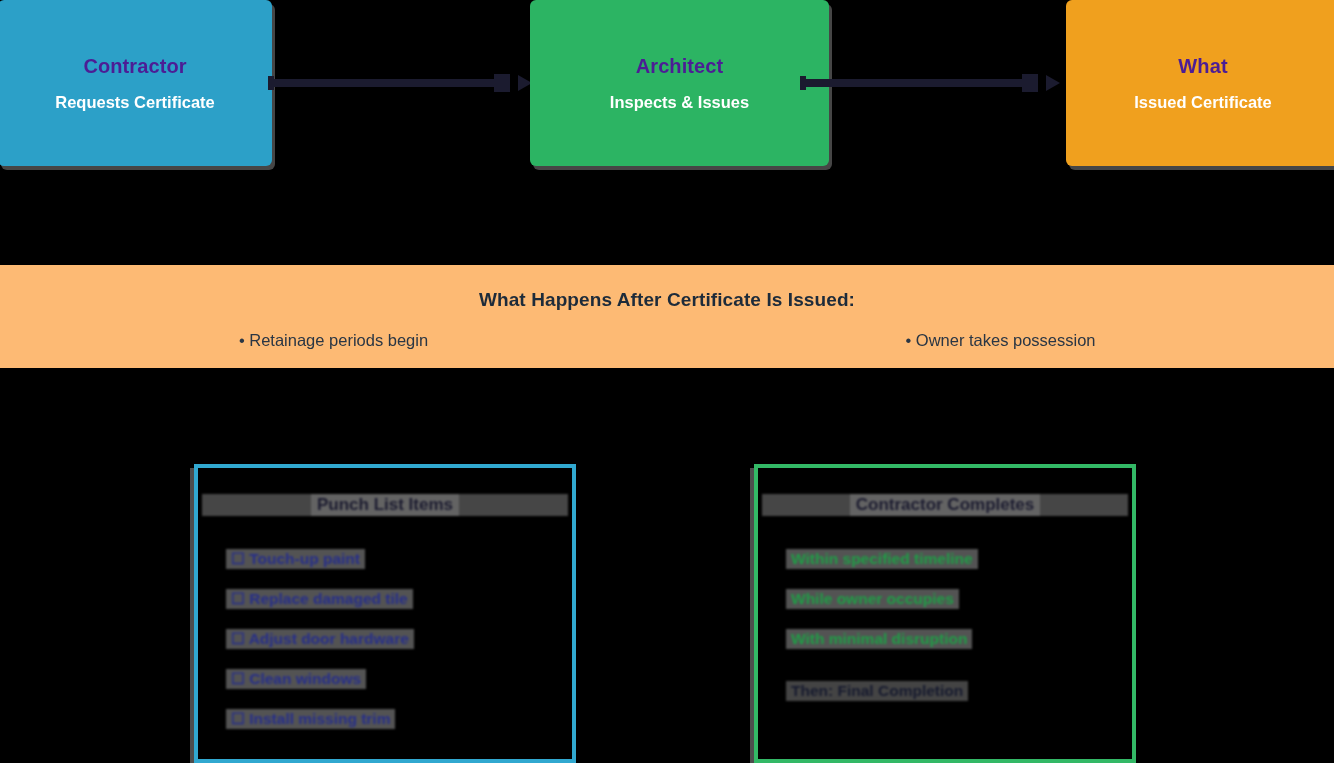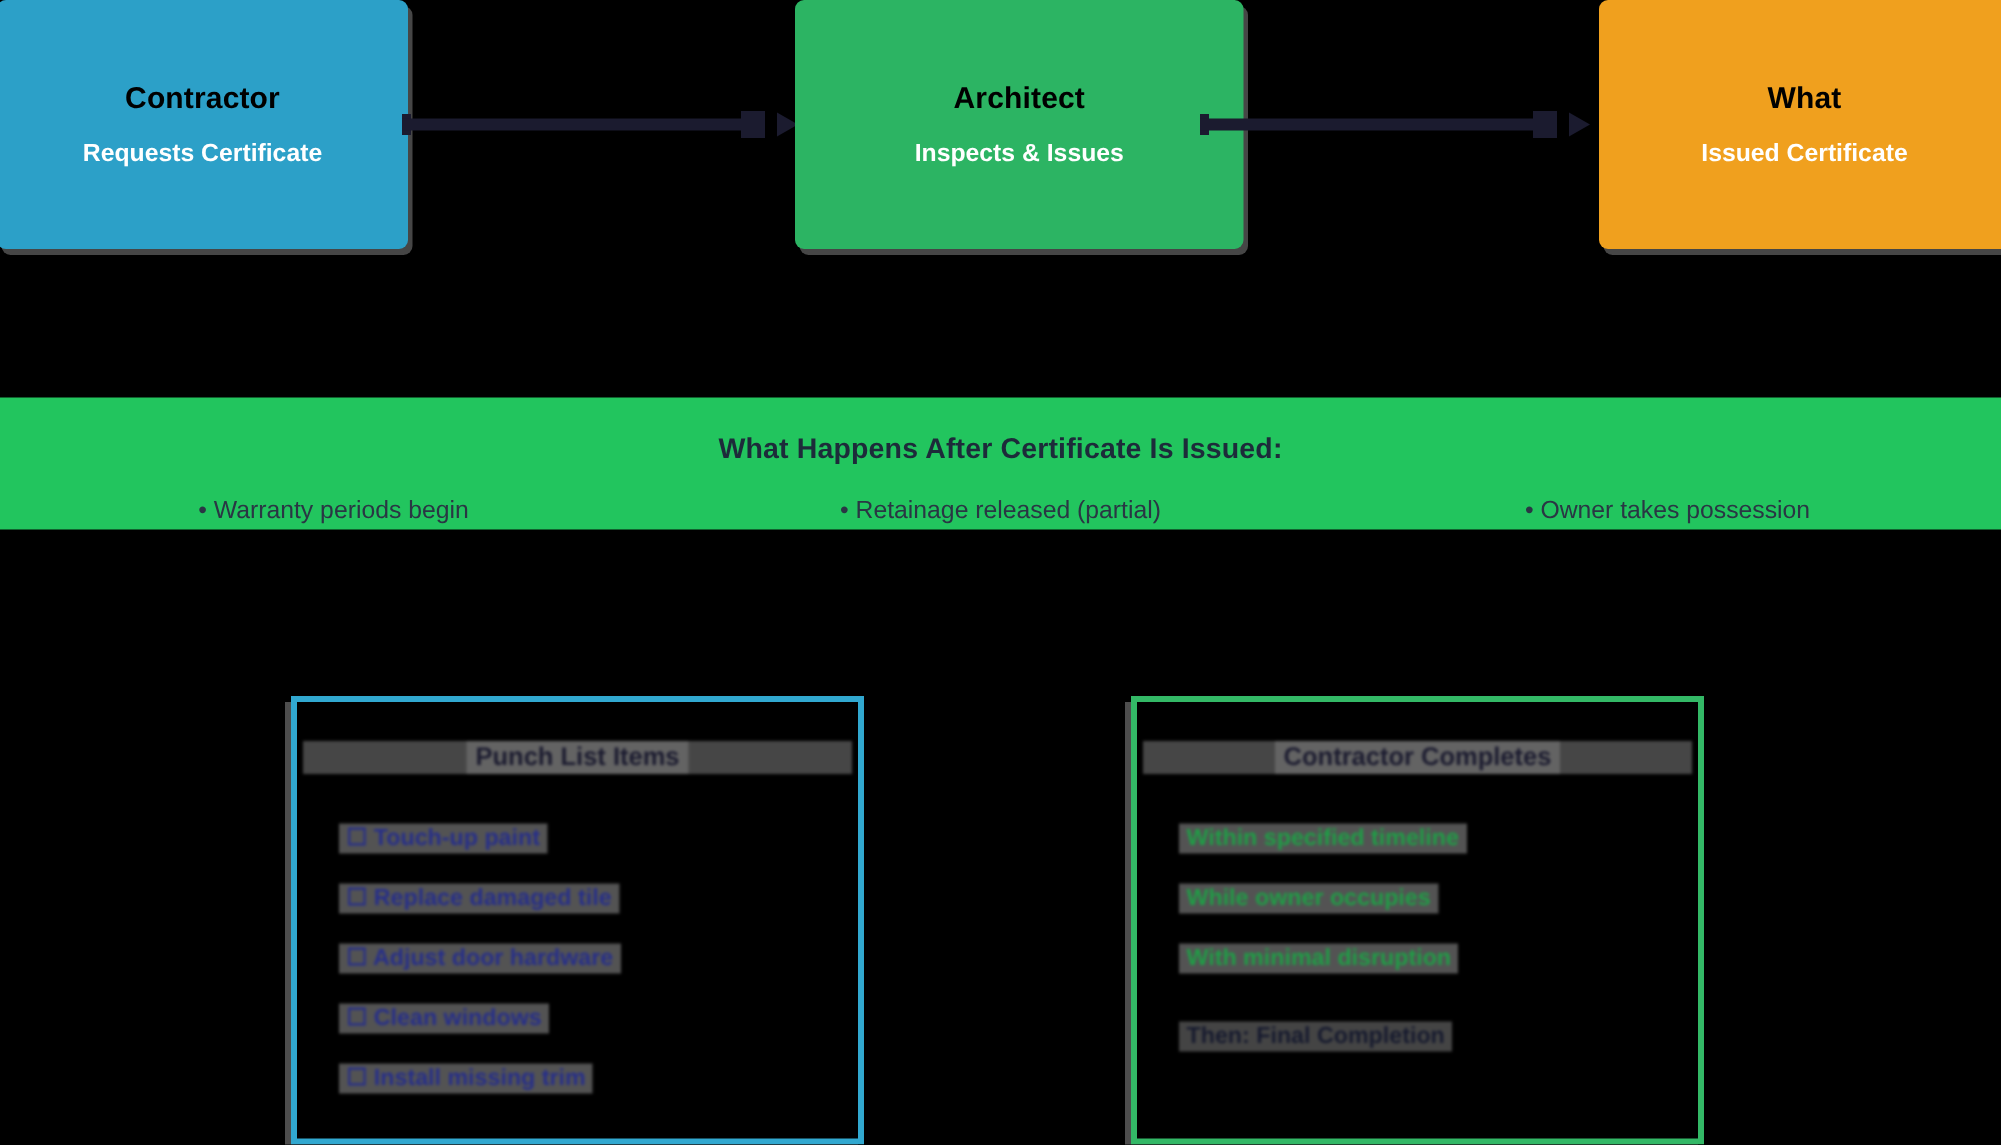--- a/index.html
+++ b/index.html
@@ -39,21 +39,21 @@
     border-radius: 6px;
     box-shadow: 3px 4px 0 rgba(128,128,128,0.55);
     display: flex;
     flex-direction: column;
     align-items: center;
     justify-content: center;
     box-sizing: border-box;
     padding: 0 10px;
   }
   .role-box .role-title {
-    color: #000000;
+    color: #4c1d95;
     font-size: 20px;
     font-weight: bold;
     line-height: 1.1;
     margin-bottom: 16px;
     text-align: center;
     letter-spacing: 0.1px;
   }
   .role-box .role-sub {
     color: #ffffff;
     font-size: 16.5px;
@@ -113,22 +113,22 @@
   .arrow-2 .shaft { width: 228px; }
   .arrow-2 .knob  { left: 222px; }
   .arrow-2 .tip   { left: 246px; }
 
   
   .banner {
     position: absolute;
     left: 0;
     top: 265px;
     width: 1334px;
-    height: 88px;
-    background: #22c55e;
+    height: 103px;
+    background: #fdba74;
   }
   .banner-title {
     position: absolute;
     left: 0;
     top: 24px;
     width: 1334px;
     text-align: center;
     color: #1d2b3a;
     font-size: 19px;
     font-weight: bold;
@@ -250,22 +250,21 @@
     <div class="role-box owner">
       <div class="role-title">What</div>
       <div class="role-sub">Issued Certificate</div>
     </div>
 
   </div>
 
   <div class="banner">
     <div class="banner-title">What Happens After Certificate Is Issued:</div>
     <div class="banner-items">
-      <div class="banner-item">• Warranty periods begin</div>
-      <div class="banner-item">• Retainage released (partial)</div>
+      <div class="banner-item">• Retainage periods begin</div>
       <div class="banner-item">• Owner takes possession</div>
     </div>
   </div>
 
   <div class="card left">
     <div class="card-inner">
       <div class="card-title">
         <span>Punch List Items</span>
       </div>
       <div class="card-list">

